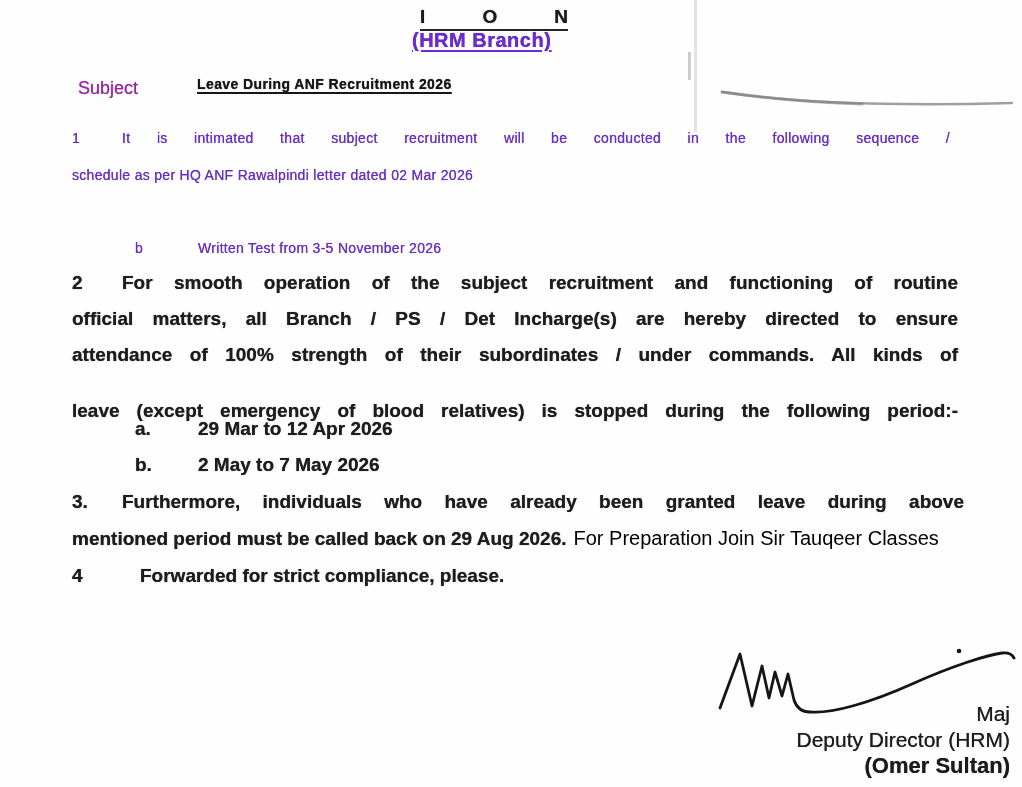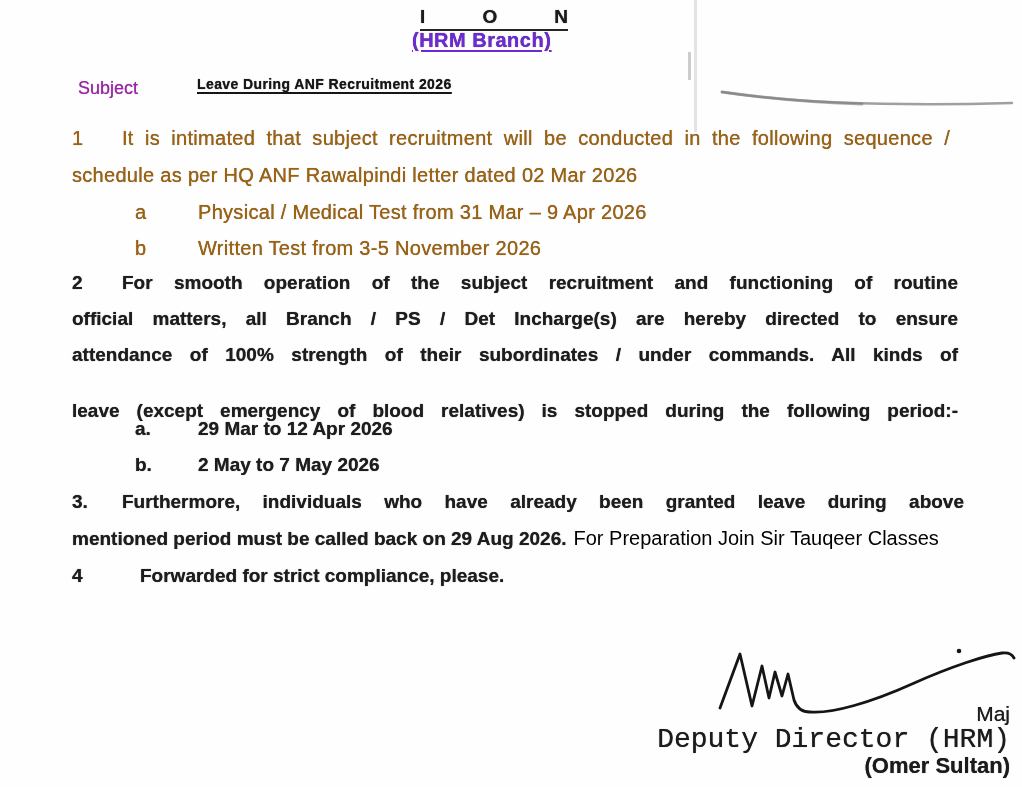--- a/index.html
+++ b/index.html
@@ -7,21 +7,21 @@
     width:1022px;height:787px;overflow:hidden;
     background:#ffffff;
     font-family:"Liberation Sans","DejaVu Sans",sans-serif;
   }
   #page{
     position:relative;width:1022px;height:787px;overflow:hidden;
     background:#fefefe;
   }
   .row{position:absolute;white-space:nowrap;font-size:19px;line-height:28px;}
   .scan{color:#1d1d1d;font-weight:bold;text-shadow:0 0 0.8px rgba(25,25,25,0.9);}
-  .scan-light{color:#a16207;font-weight:normal;font-size:20px;text-shadow:0 0 0.7px rgba(60,60,60,0.85);letter-spacing:0.3px;}
+  .scan-light{color:#6d28d9;font-weight:normal;font-size:14px;text-shadow:0 0 0.7px rgba(60,60,60,0.85);letter-spacing:0.3px;}
   .jl{text-align:justify;text-align-last:justify;}
   .num{display:inline-block;width:50px;}
   .num-wide{display:inline-block;width:68px;}
   .letter{display:inline-block;width:63px;}
   .digital{font-weight:400;color:#000;text-shadow:none;font-size:20px;letter-spacing:0;margin-left:7px;text-align:center;}
   
   .hdr1{
     position:absolute;left:420px;top:6px;width:148px;
     display:flex;justify-content:space-between;
     font-size:19px;font-weight:bold;color:#1c1c1c;
@@ -42,21 +42,21 @@
     position:absolute;left:197px;top:76px;
     font-size:14px;font-weight:bold;color:#161616;letter-spacing:0.4px;
     text-decoration:underline;text-decoration-thickness:2px;text-underline-offset:3px;
     text-shadow:0 0 0.8px rgba(25,25,25,0.9);
   }
   .sig-text{
     position:absolute;right:12px;top:701px;text-align:right;line-height:26px;
     color:#1b1b1b;text-shadow:0 0 0.7px rgba(25,25,25,0.85);
   }
   .sig-rank{font-size:21px;}
-  .sig-designation{font-size:28px;font-family:Liberation Mono, monospace;}
+  .sig-designation{font-size:21px;}
   .sig-name{font-size:22px;font-weight:bold;}
   .artifact-vline{
     position:absolute;left:694px;top:0;width:2.5px;height:132px;
     background:rgba(130,130,130,0.22);
   }
   .artifact-vline-dark{
     position:absolute;left:688px;top:52px;width:3px;height:28px;
     background:rgba(100,100,100,0.32);filter:blur(0.6px);
   }
   svg{position:absolute;overflow:visible;}
@@ -80,23 +80,20 @@
   </div>
   <div class="hdr2">(HRM Branch)</div>
 
   <span class="subj-label">Subject</span>
   <span class="subj-title">Leave During ANF Recruitment 2026</span>
 
   <div class="row scan-light jl" style="left:72px;top:124px;width:878px;">
     <span class="num">1</span><span>It is intimated that subject recruitment will be conducted in the following sequence /</span>
   </div>
   <div class="row scan-light" style="left:72px;top:161px;">schedule as per HQ ANF Rawalpindi letter dated 02 Mar 2026</div>
-  <div class="row scan-light" style="left:135px;top:198px;">
-    <span class="letter">a</span><span>Physical / Medical Test from 31 Mar – 9 Apr 2026</span>
-  </div>
   <div class="row scan-light" style="left:135px;top:234px;">
     <span class="letter">b</span><span>Written Test from 3-5 November 2026</span>
   </div>
 
   <div class="row scan jl" style="left:72px;top:269px;width:886px;">
     <span class="num">2</span><span>For smooth operation of the subject recruitment and functioning of routine</span>
   </div>
   <div class="row scan jl" style="left:72px;top:305px;width:886px;">official matters, all Branch / PS / Det Incharge(s) are hereby directed to ensure</div>
   <div class="row scan jl" style="left:72px;top:341px;width:886px;">attendance of 100% strength of their subordinates / under commands. All kinds of</div>
   <div class="row scan jl" style="left:72px;top:397px;width:886px;">leave (except emergency of blood relatives) is stopped during the following period:-</div>

